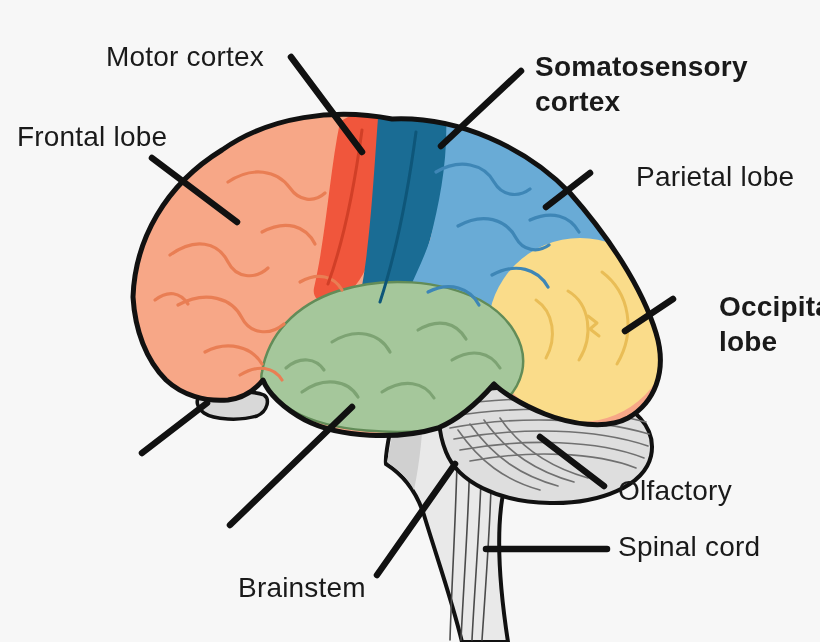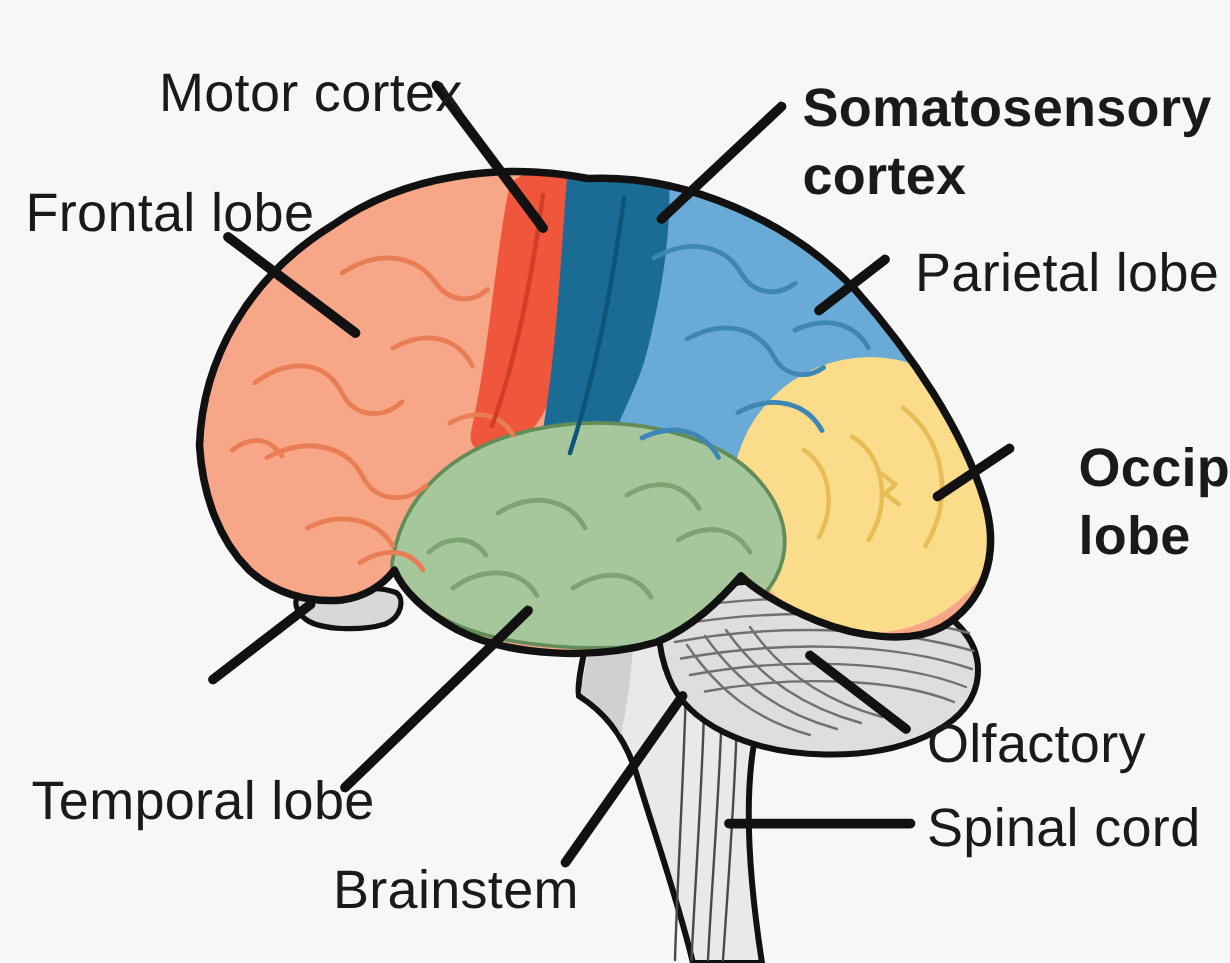--- a/index.html
+++ b/index.html
@@ -5,21 +5,21 @@
   html,body{margin:0;padding:0;}
   body{
     width:820px;height:642px;overflow:hidden;position:relative;
     background:#f7f7f7;
     font-family:"Liberation Sans","DejaVu Sans",sans-serif;
   }
   .stage{position:absolute;left:0;top:0;width:820px;height:642px;}
   svg{position:absolute;left:0;top:0;display:block;}
   .label{
     position:absolute;
-    font-size:36px;
+    font-size:28px;
     line-height:1.24;
     color:#1a1a1a;
     white-space:nowrap;
     letter-spacing:0.2px;
   }
   .label.wrap{white-space:normal;font-weight:bold;}
   .ptr{stroke-width:6.5;stroke-linecap:round;fill:none;}
   .gyri{fill:none;stroke-linecap:round;stroke-linejoin:round;}
 </style>
 </head>
@@ -191,26 +191,25 @@
     <line x1="607" y1="549" x2="486" y2="549"></line>
   </g>
 </svg>
 
 <div class="label" style="left:106px; top:40px;">Motor cortex</div>
 
 <div class="label" style="left:17px; top:120px;">Frontal lobe</div>
 
 <div class="label wrap" style="left:535px; top:50px; width:250px;">Somatosensory cortex</div>
 
-<div class="label" style="left:610px; top:160px;">Parietal lobe</div>
+<div class="label" style="left:636px; top:160px;">Parietal lobe</div>
 
 <div class="label wrap" style="left:679px; top:290px; width:140px;margin-left:40px;">Occipital lobe</div>
 
 
-<div class="label" style="left:21px; top:512px;">Temporal lobe</div>
-
-<div class="label" style="left:222px; top:571px;">Brainstem</div>
+
+<div class="label" style="left:238px; top:571px;">Brainstem</div>
 
 <div class="label" style="left:618px; top:474px;">Olfactory</div>
 
 <div class="label" style="left:618px; top:530px;">Spinal cord</div>
 
 </div>
 
 </body></html>

